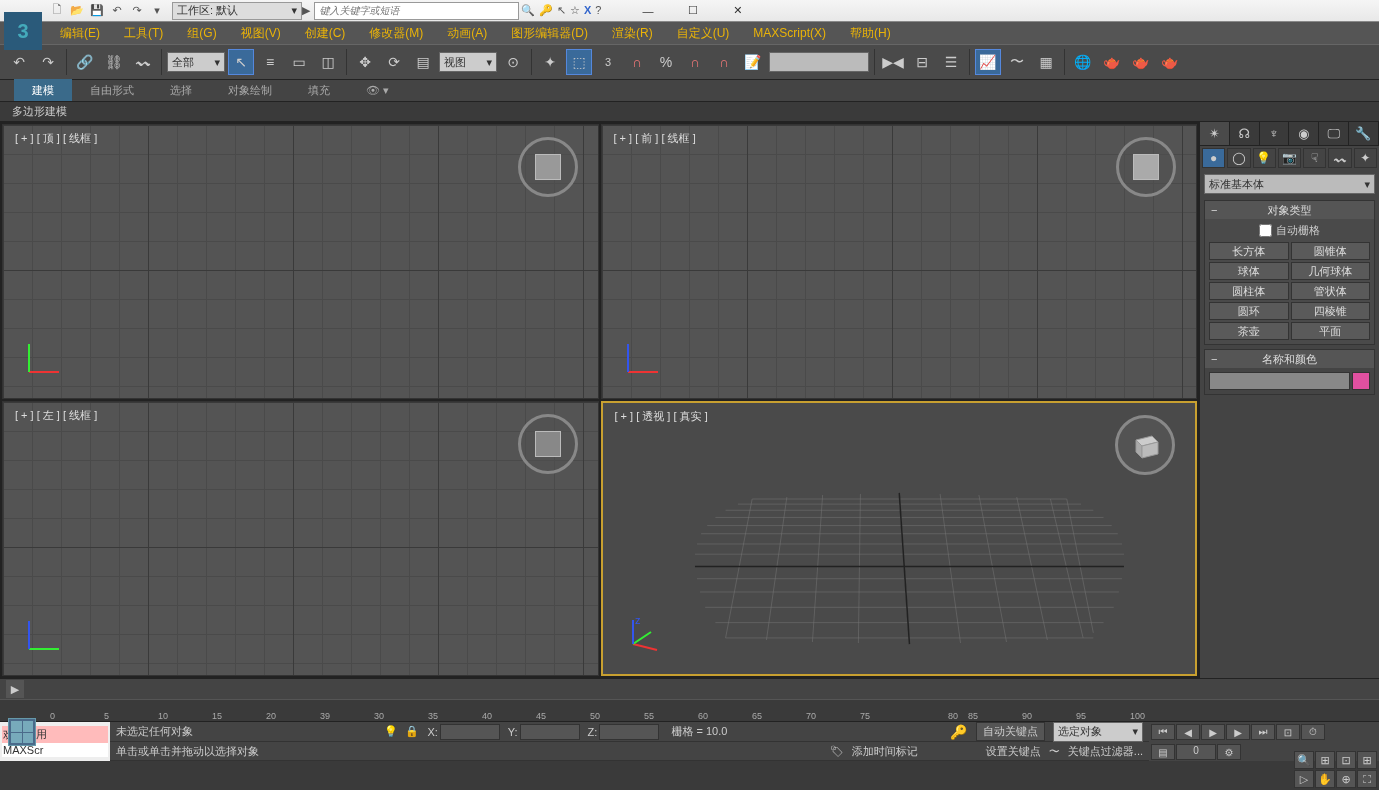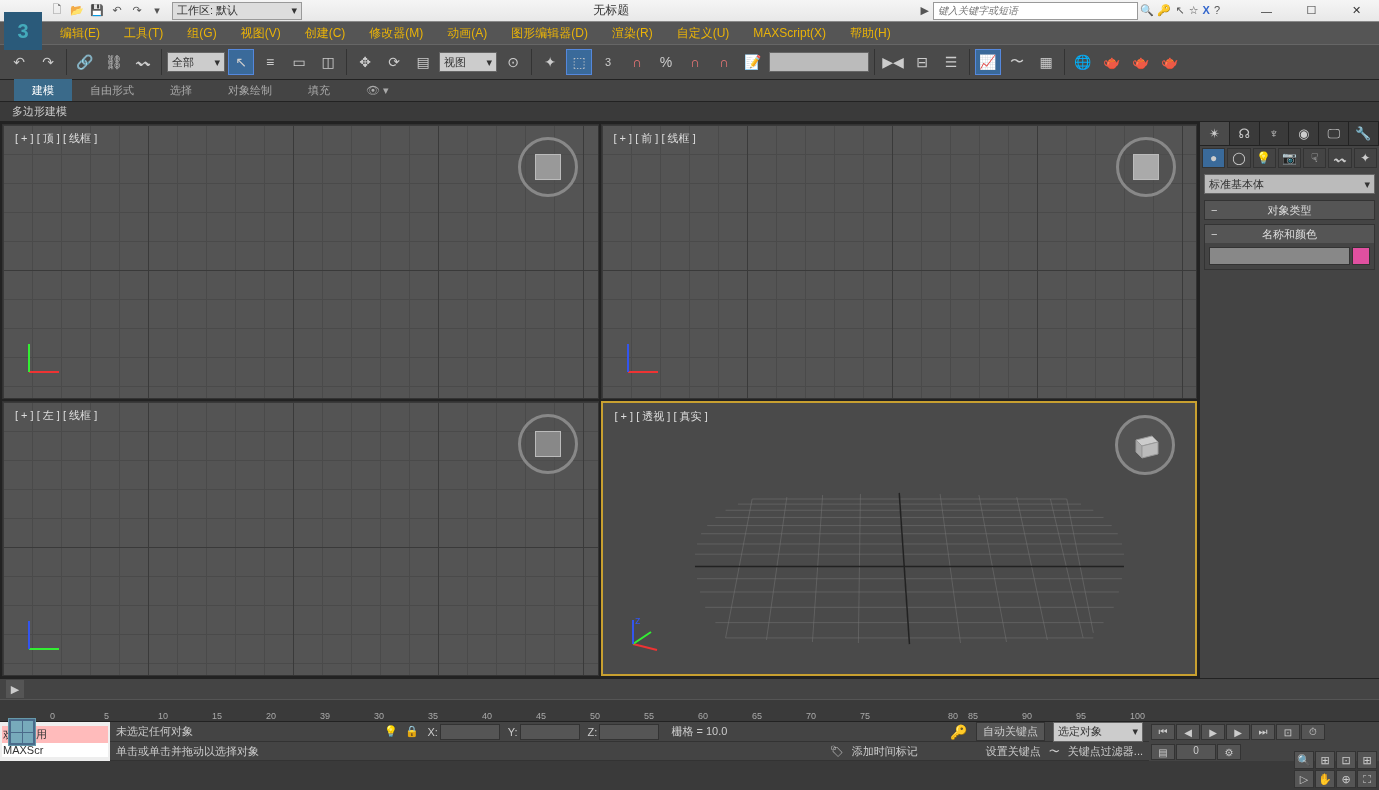--- a/index.html
+++ b/index.html
@@ -89,21 +89,20 @@
     <span class="qat-btn">📂</span>
     <span class="qat-btn">💾</span>
     <span class="qat-btn">↶</span>
     <span class="qat-btn">↷</span>
     <span class="qat-btn">▾</span>
   </div>
   <div class="workspace-dd">
     <span>工作区: 默认</span>
     <span style="margin-left:auto">▾</span>
   </div>
-  <div class="title-center">无标题</div>
   <div class="search-area">
     <span style="color:#555;margin-right:2px">▶</span>
     <input class="search-box" placeholder="键入关键字或短语" style="">
     <div class="title-icons">
       <span>🔍</span>
       <span>🔑</span>
       <span>↖</span>
       <span>☆</span>
       <span style="color:#36c;font-weight:bold">X</span>
       <span>?</span>
@@ -299,20 +298,38 @@
     </div>
     <div class="cp-dd">
         <span>标准基本体</span>
         <span>▾</span>
       </div>
     <div class="rollout">
       <div class="rollout-hdr">
           <span class="tog">−</span>
           <span>对象类型</span>
         </div>
+      <div class="rollout-body">
+        <div class="auto-grid">
+            <input type="checkbox" style="">
+            <span>自动栅格</span>
+          </div>
+        <div class="obj-grid">
+          <div class="obj-btn">长方体</div>
+          <div class="obj-btn">圆锥体</div>
+          <div class="obj-btn">球体</div>
+          <div class="obj-btn">几何球体</div>
+          <div class="obj-btn">圆柱体</div>
+          <div class="obj-btn">管状体</div>
+          <div class="obj-btn">圆环</div>
+          <div class="obj-btn">四棱锥</div>
+          <div class="obj-btn">茶壶</div>
+          <div class="obj-btn">平面</div>
+        </div>
+      </div>
     </div>
     <div class="rollout">
       <div class="rollout-hdr">
           <span class="tog">−</span>
           <span>名称和颜色</span>
         </div>
       <div class="name-row">
         <div class="name-input"></div>
         <div class="color-sw"></div>
       </div>

